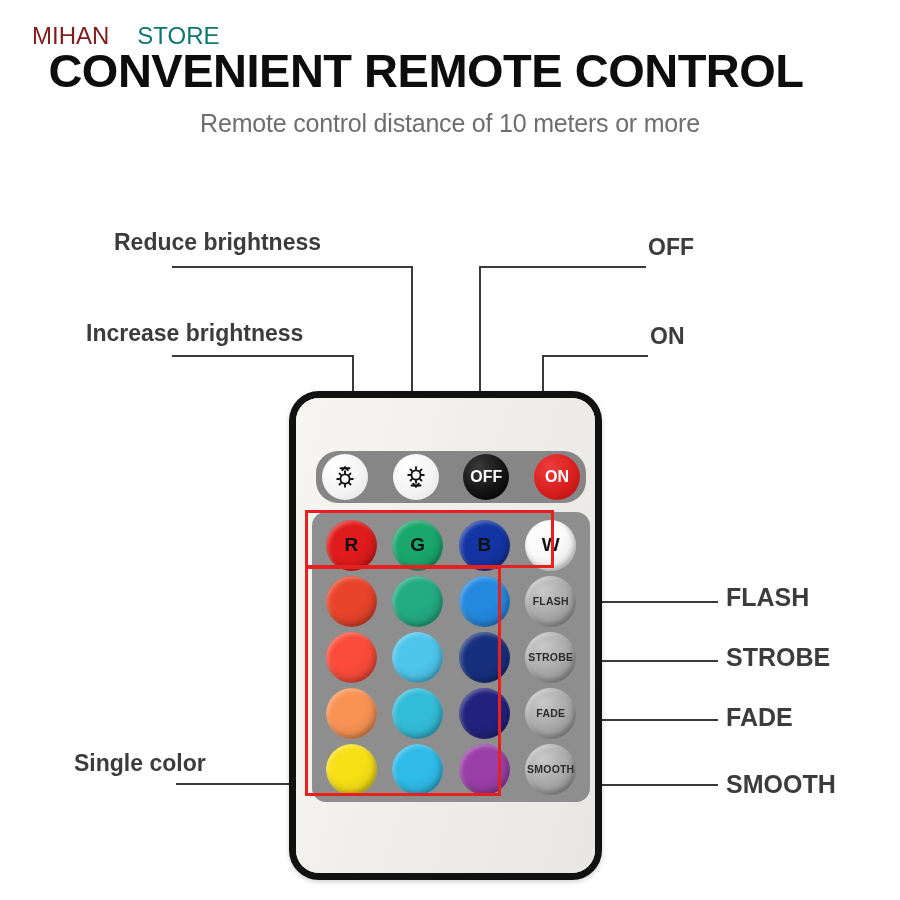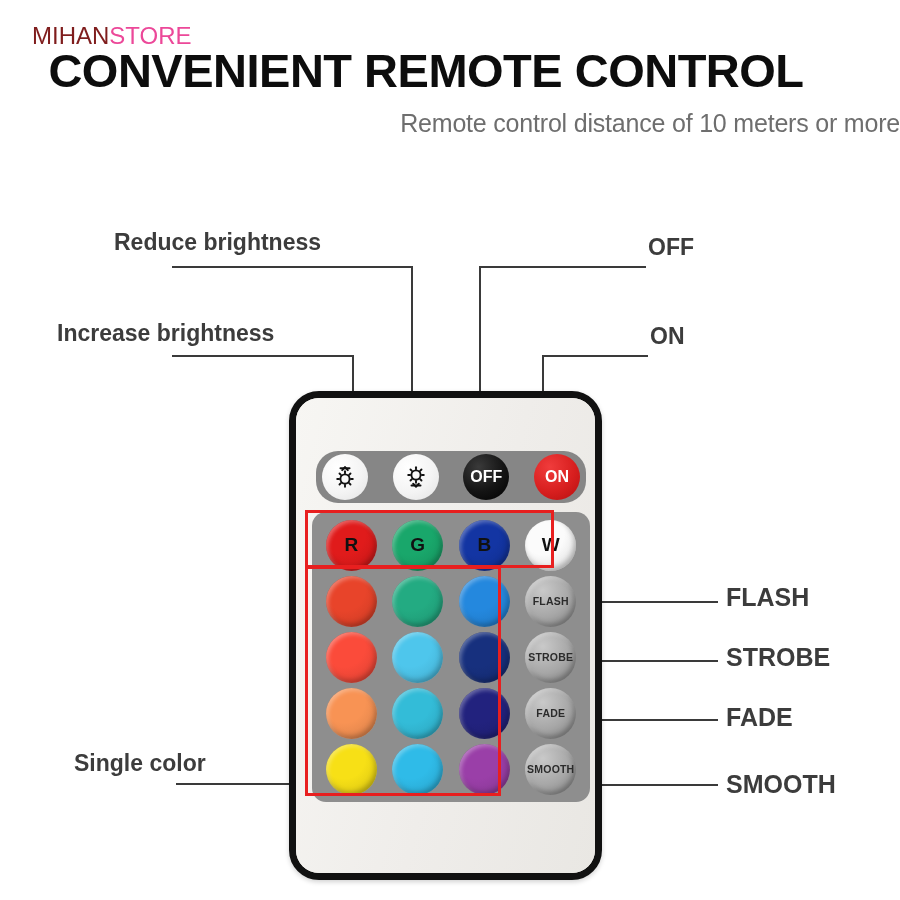--- a/index.html
+++ b/index.html
@@ -11,33 +11,33 @@
   }
   #stage { position: relative; width: 900px; height: 900px; background: #fff; }
 
   
   .brand {
     position: absolute; left: 32px; top: 24px;
     font-size: 24px; font-weight: 400; letter-spacing: 0px;
     line-height: 1;
   }
   .brand .b1 { color: #7f1d1d; }
-  .brand .b2 { color: #ec4899; }
+  .brand .b2 { color: #0f766e; padding-left: 28px; }
 
   
   .title {
     position: absolute; left: 0; top: 46px; width: 852px;
     text-align: center;
     font-size: 47px; font-weight: bold; color: #0d0d0d;
     letter-spacing: -0.5px; line-height: 1.05;
     white-space: nowrap;
   }
   .subtitle {
     position: absolute; left: 0; top: 110px; width: 900px;
-    text-align: right;
+    text-align: center;
     font-size: 25px; font-weight: 400; color: #6e6e6e;
     letter-spacing: -0.2px; line-height: 1.1;
     white-space: nowrap;
   }
 
   
   .callout {
     position: absolute;
     font-size: 23px; font-weight: bold; color: #3c3c3c;
     letter-spacing: 0px; white-space: nowrap; line-height: 1;
@@ -124,21 +124,21 @@
 <div id="stage">
 
   <div class="brand">
     <span class="b1">MIHAN</span><span class="b2">STORE</span>
   </div>
 
   <div class="title">CONVENIENT REMOTE CONTROL</div>
   <div class="subtitle">Remote control distance of 10 meters or more</div>
 
   <div class="callout" style="left:74px; top:231px;margin-left:40px;">Reduce brightness</div>
-  <div class="callout" style="left:57px; top:322px;">Increase brightness</div>
+  <div class="callout" style="left:86px; top:322px;">Increase brightness</div>
   <div class="callout" style="left:648px; top:236px;">OFF</div>
   <div class="callout" style="left:650px; top:325px;">ON</div>
   <div class="callout" style="left:74px; top:752px;">Single color</div>
   <div class="callout mode" style="left:726px; top:585px;">FLASH</div>
   <div class="callout mode" style="left:726px; top:645px;">STROBE</div>
   <div class="callout mode" style="left:726px; top:705px;">FADE</div>
   <div class="callout mode" style="left:726px; top:772px;">SMOOTH</div>
 
   <div class="ln h" style="left:172px; top:266px; width:240px;"></div>
   <div class="ln v" style="left:411px; top:266px; height:205px;"></div>

